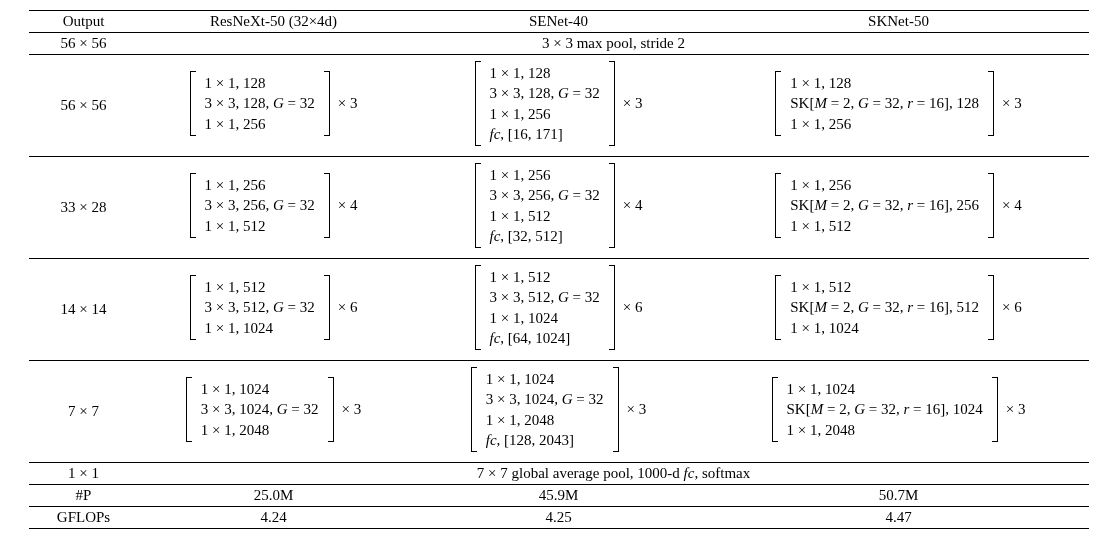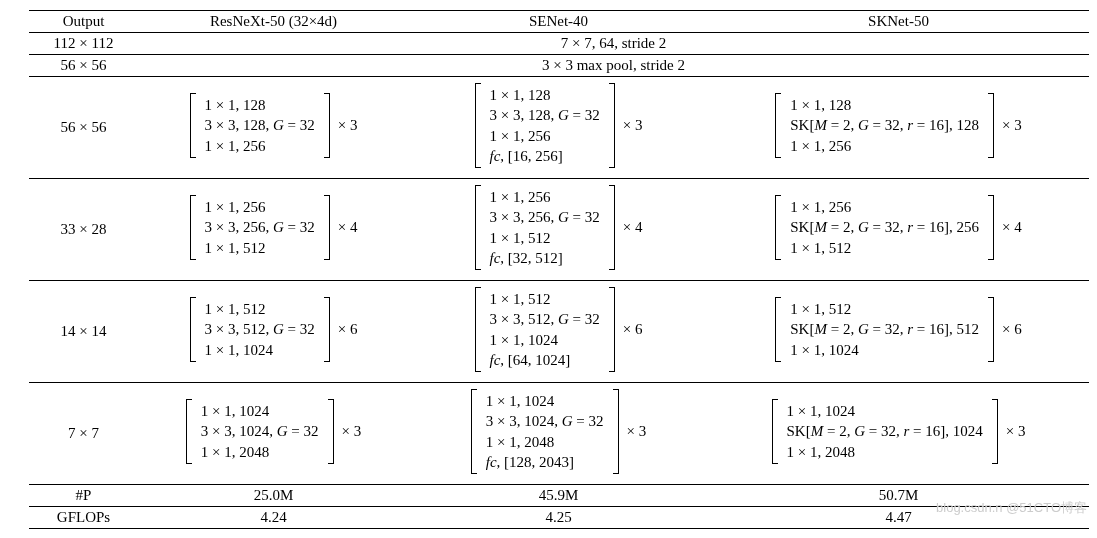--- a/index.html
+++ b/index.html
@@ -98,24 +98,20 @@
   <thead>
     <tr>
       <th>Output</th>
       <th>ResNeXt-50 (32×4d)</th>
       <th>SENet-40</th>
       <th>SKNet-50</th>
     </tr>
   </thead>
   <tbody>
     <tr>
-      <td>112 × 112</td>
-      <td colspan="3">7 × 7, 64, stride 2</td>
-    </tr>
-    <tr>
       <td>56 × 56</td>
       <td colspan="3">3 × 3 max pool, stride 2</td>
     </tr>
 
     <tr>
       <td>56 × 56</td>
       <td class="block-cell">
         <span class="block">
               <span class="bracketed">
                 <span class="bracket left"></span>
@@ -130,21 +126,21 @@
             </span>
       </td>
       <td class="block-cell">
         <span class="block">
               <span class="bracketed">
                 <span class="bracket left"></span>
                 <span class="block-lines">
           <span>1 × 1, 128</span>
           <span><span>3 × 3, 128, </span><span class="ital">G</span><span> = 32</span></span>
           <span>1 × 1, 256</span>
-          <span><span class="ital">fc</span><span>, [16, 256]</span></span>
+          <span><span class="ital">fc</span><span>, [16, 171]</span></span>
         </span>
                 <span class="bracket right"></span>
               </span>
               <span class="mult">× <span>3</span></span>
             </span>
       </td>
       <td class="block-cell">
         <span class="block">
               <span class="bracketed">
                 <span class="bracket left"></span>
@@ -294,28 +290,33 @@
           <span><span>SK[</span><span class="ital">M</span><span> = 2, </span><span class="ital">G</span><span> = 32, </span><span class="ital">r</span><span> = 16], 1024</span></span>
           <span>1 × 1, 2048</span>
         </span>
                 <span class="bracket right"></span>
               </span>
               <span class="mult">× <span>3</span></span>
             </span>
       </td>
     </tr>
 
+    <tr>
+      <td>1 × 1</td>
+      <td colspan="3">
+        <span>7 × 7 global average pool, 1000-d </span><span class="ital">fc</span><span>, softmax</span>
+      </td>
+    </tr>
     <tr>
       <td>#P</td>
       <td>25.0M</td>
       <td>45.9M</td>
       <td>50.7M</td>
     </tr>
     <tr>
       <td>GFLOPs</td>
       <td>4.24</td>
       <td>4.25</td>
       <td>4.47</td>
     </tr>
   </tbody>
 </table>
-<div class="watermark">blog.csdn.n    @51CTO博客</div>
 </div>
 
 </body></html>

